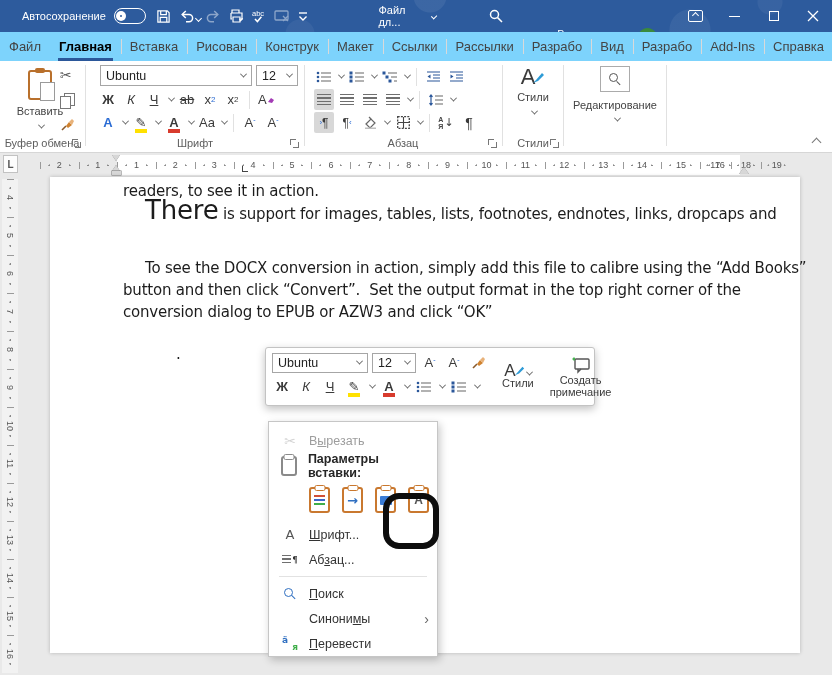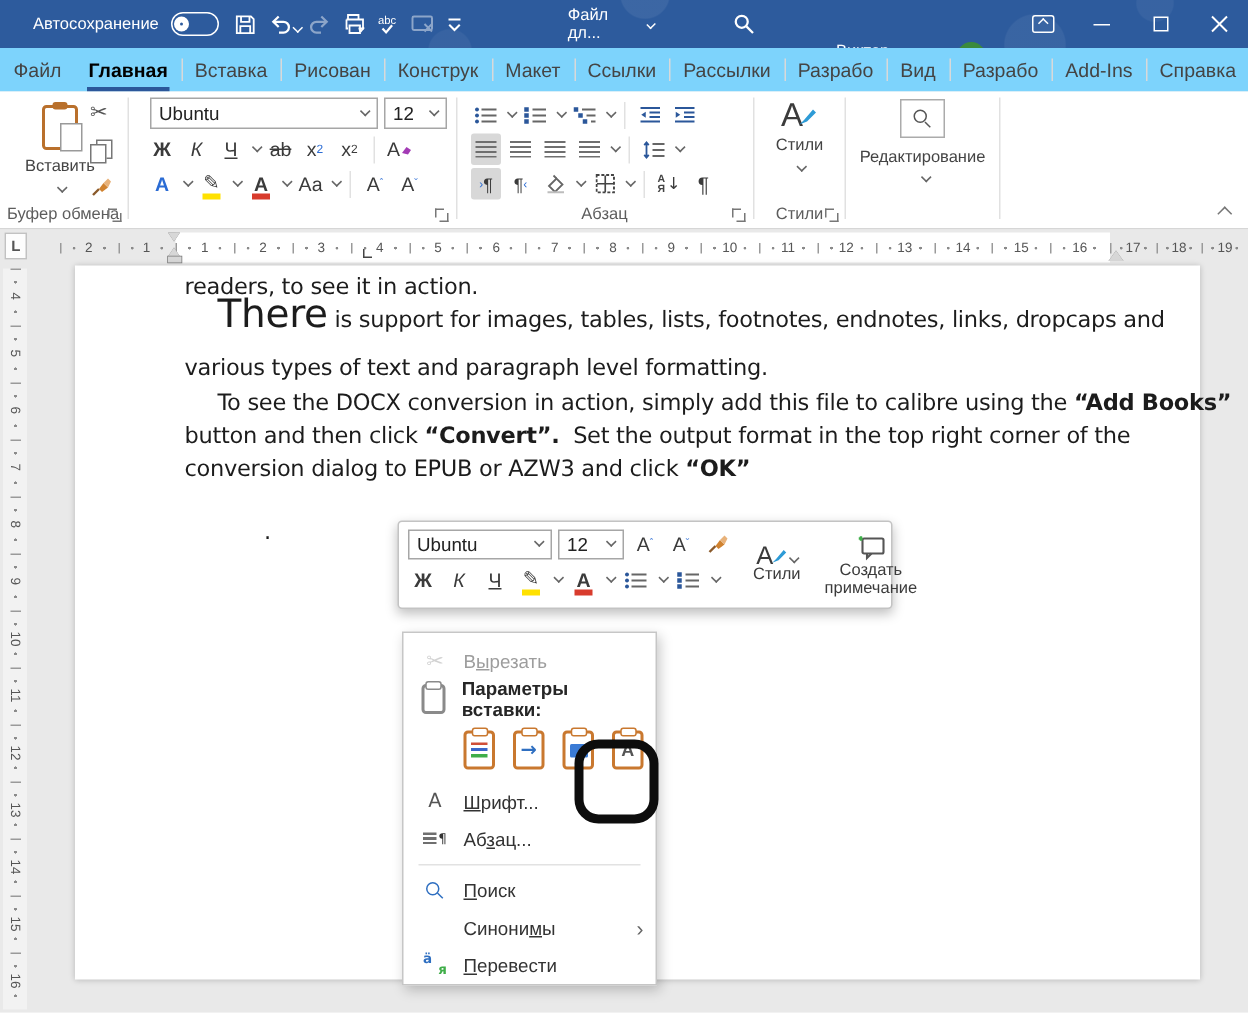--- a/index.html
+++ b/index.html
@@ -89,21 +89,21 @@
   .tabstop { position:absolute; left:242px; top:11px; width:6px; height:6px; border-left:1.6px solid #444; border-bottom:1.6px solid #444; }
   #vruler { position:absolute; left:2px; top:26px; width:16px; height:494px; background:#f2f2f2; display:flex; flex-direction:column; }
   .vnum { height:38px; width:16px; display:flex; align-items:center; justify-content:center; font-size:9px; color:#555; transform:none;
     background-image:radial-gradient(circle at 52% 24%, #8a8a8a 0.8px, transparent 1.1px),radial-gradient(circle at 52% 76%, #8a8a8a 0.8px, transparent 1.1px),linear-gradient(#9a9a9a,#9a9a9a);
     background-size:auto,auto,7px 1px; background-position:0 0,0 0,52% 0; background-repeat:no-repeat; }
   .vnum { writing-mode:vertical-rl; }
 
   #page { position:absolute; left:50px; top:24px; width:750px; height:476px; background:#fff; box-shadow:0 0 4px rgba(0,0,0,.22); }
   .dline { position:absolute; font-family:"DejaVu Sans",sans-serif; font-size:15px; color:#1c1c1c; letter-spacing:-0.2px; white-space:nowrap; }
   .dbig { font-size:26px; }
-  .db { font-weight:bold; }
+  .db { font-weight:normal; }
 
   
   #minitb { left:265px; top:347px; width:330px; height:59px; background:#fff; border:1px solid #c3c3c3; border-radius:3px; box-shadow:0 3px 8px rgba(0,0,0,.25); display:flex; z-index:20; }
   .mt-left { padding:4px 4px 3px 6px; display:flex; flex-direction:column; gap:3px; }
   .mt-row { display:flex; align-items:center; gap:4px; }
   .mt-tallsep { width:1px; background:#e1e1e1; margin:4px 2px; }
   .mt-tallbtn { display:flex; flex-direction:column; align-items:center; justify-content:center; padding:2px 6px; font-size:11px; color:#3b3b3b; text-align:center; line-height:12px; }
 
   
   #ctxmenu { left:268px; top:421px; width:170px; background:#fff; border:1px solid #c6c6c6; box-shadow:2px 3px 8px rgba(0,0,0,.22); z-index:10; padding-top:6px; }
@@ -298,20 +298,21 @@
       <span class="mini-sep"></span>
       <span class="rbtn">
           <span>А</span>
           <sup style="font-size:7px;color:#2b6cd4">ˆ</sup>
         </span>
       <span class="rbtn">
           <span>А</span>
           <sup style="font-size:7px;color:#2b6cd4">ˇ</sup>
         </span>
     </div>
+    <div class="grp-label">Шрифт</div>
     <span class="dlg"></span>
   </div>
   <div class="vsep" style="left:304px"></div>
 
   <div class="abs" style="left:306px;top:0;width:194px;height:91px">
     <div class="rrow" style="left:8px;top:5px">
       <span class="rbtn">
           <svg width="16" height="12" viewBox="0 0 16 12">
             <circle cx="2" cy="2" r="1.3" fill="#2b579a"></circle>
             <circle cx="2" cy="6" r="1.3" fill="#2b579a"></circle>
@@ -460,21 +461,21 @@
         <span class="hnum">8</span>
         <span class="hnum">9</span>
         <span class="hnum">10</span>
         <span class="hnum">11</span>
         <span class="hnum">12</span>
         <span class="hnum">13</span>
         <span class="hnum">14</span>
         <span class="hnum">15</span>
         <span class="hnum">16</span>
       </div>
-    <div class="hstrip" style="left:740px">
+    <div class="hstrip" style="left:700px">
         <span class="hnum hnum3">17</span>
         <span class="hnum hnum3">18</span>
         <span class="hnum hnum3">19</span>
       </div>
     <span class="ind-marker">
         <span class="t1"></span>
         <span class="t2"></span>
         <span class="t3"></span>
       </span>
     <span class="rind-marker"></span>
@@ -496,21 +497,20 @@
       <span class="vnum">14</span>
       <span class="vnum">15</span>
       <span class="vnum">16</span>
     </div>
 
   <div id="page">
     <div class="dline" style="left:73px;top:5px">readers, to see it in action.</div>
     <div class="dline" style="left:95px;top:18px">
       <span class="dbig">There</span><span> is support for images, tables, lists, footnotes, endnotes, links, dropcaps and</span>
     </div>
-    <div class="dline" style="left:73px;top:59px">various types of text and paragraph level formatting.</div>
     <div class="dline" style="left:95px;top:82px">
       <span>To see the DOCX conversion in action, simply add this file to calibre using the </span><span class="db">“Add Books”</span>
     </div>
     <div class="dline" style="left:73px;top:104px">
       <span>button and then click </span><span class="db">“Convert”.</span><span style="white-space:pre">  Set the output format in the top right corner of the</span>
     </div>
     <div class="dline" style="left:73px;top:126px">
       <span>conversion dialog to EPUB or AZW3 and click </span><span class="db">“OK”</span>
     </div>
     <div class="dline" style="left:126px;top:168px">.</div>

